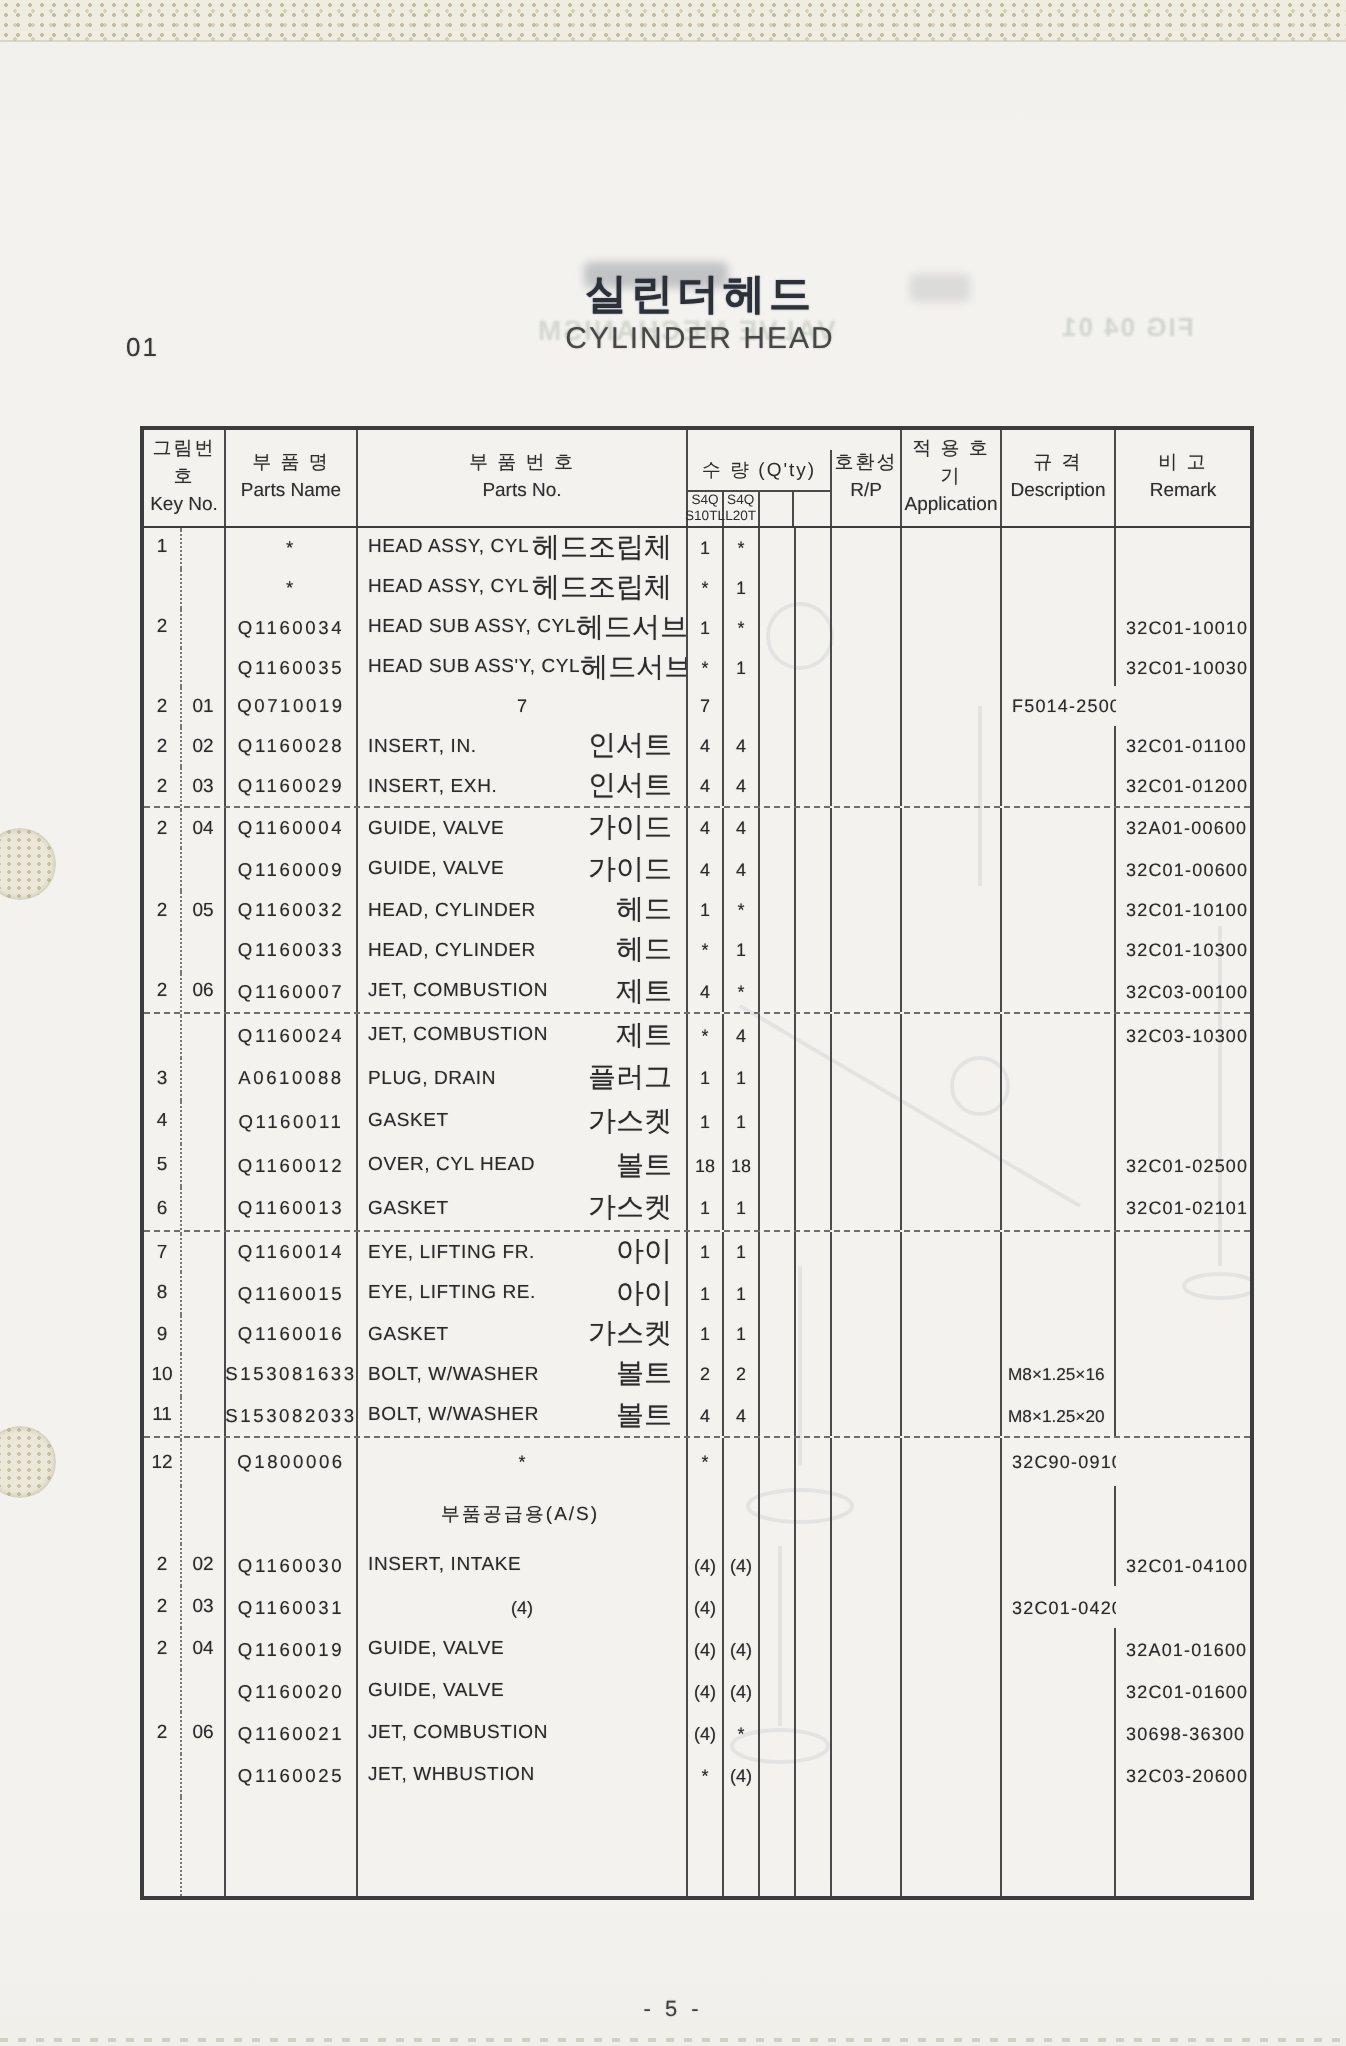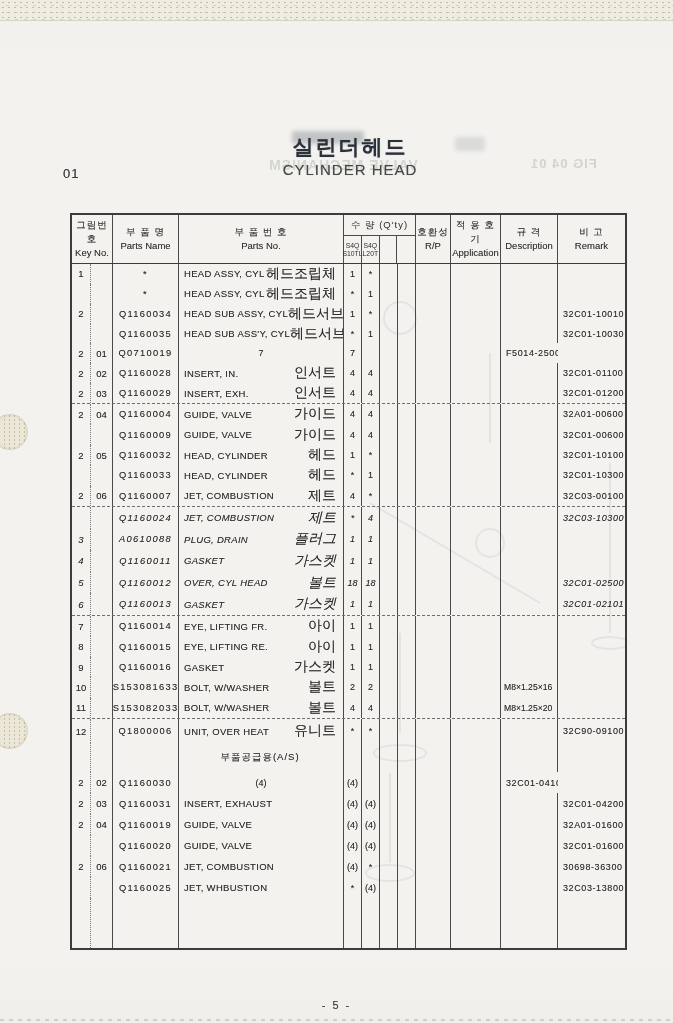--- a/index.html
+++ b/index.html
@@ -154,21 +154,21 @@
         <span class="en">Key No.</span>
       </div>
       <div class="th">
         <span class="kr">부      품      명</span>
         <span class="en">Parts  Name</span>
       </div>
       <div class="th">
         <span class="kr">부 품 번 호</span>
         <span class="en">Parts  No.</span>
       </div>
-      <div class="th-qty" style="grid-column:5/9;">
+      <div class="th-qty" style="grid-column:5/9;margin-top:10px;">
         <div class="qtop">수  량  (Q'ty)</div>
         <div class="qsub">
           <div class="qcell">
             <span>S4Q</span>
             <span>S10TL</span>
           </div>
           <div class="qcell">
             <span>S4Q</span>
             <span>L20T</span>
           </div>
@@ -391,21 +391,21 @@
             <div class="cell c-q">4</div>
             <div class="cell c-q">*</div>
             <div class="cell c-q"></div>
             <div class="cell c-q"></div>
             <div class="cell c-rp"></div>
             <div class="cell c-app"></div>
             <div class="cell c-desc"></div>
             <div class="cell c-rem">32C03-00100</div>
           </div>
         </div>
-        <div class="tgroup sep" style="height: 108px; font-style: italic;">
+        <div class="tgroup sep" style="height: 108px;">
           <div class="trow grid">
             <div class="cell c-key1"></div>
             <div class="cell c-key2"></div>
             <div class="cell c-pno">Q1160024</div>
             <div class="cell c-name">
               <span class="nm-en">JET,  COMBUSTION</span>
               <span class="nm-kr">제트</span>
             </div>
             <div class="cell c-q">*</div>
             <div class="cell c-q">4</div>
@@ -570,24 +570,20 @@
             <div class="cell c-app"></div>
             <div class="cell c-desc">M8×1.25×20</div>
             <div class="cell c-rem"></div>
           </div>
         </div>
         <div class="tgroup sep" style="flex: 1 1 0%;">
           <div class="trow grid fixed" style="height: 24px;">
             <div class="cell c-key1">12</div>
             <div class="cell c-key2"></div>
             <div class="cell c-pno">Q1800006</div>
-            <div class="cell c-name">
-              <span class="nm-en">UNIT,  OVER HEAT</span>
-              <span class="nm-kr">유니트</span>
-            </div>
             <div class="cell c-q">*</div>
             <div class="cell c-q">*</div>
             <div class="cell c-q"></div>
             <div class="cell c-q"></div>
             <div class="cell c-rp"></div>
             <div class="cell c-app"></div>
             <div class="cell c-desc"></div>
             <div class="cell c-rem">32C90-09100</div>
           </div>
           <div class="trow grid fixed" style="height: 29px;">
@@ -603,37 +599,37 @@
             <div class="cell c-q"></div>
             <div class="cell c-rp"></div>
             <div class="cell c-app"></div>
             <div class="cell c-desc"></div>
             <div class="cell c-rem"></div>
           </div>
           <div class="trow grid fixed" style="height: 21px;">
             <div class="cell c-key1">2</div>
             <div class="cell c-key2">02</div>
             <div class="cell c-pno">Q1160030</div>
+            <div class="cell c-name">
+              <span class="nm-en">INSERT, INTAKE</span>
+              <span class="nm-kr"></span>
+            </div>
             <div class="cell c-q">(4)</div>
             <div class="cell c-q">(4)</div>
             <div class="cell c-q"></div>
             <div class="cell c-q"></div>
             <div class="cell c-rp"></div>
             <div class="cell c-app"></div>
             <div class="cell c-desc"></div>
             <div class="cell c-rem">32C01-04100</div>
           </div>
           <div class="trow grid fixed" style="height: 21px;">
             <div class="cell c-key1">2</div>
             <div class="cell c-key2">03</div>
             <div class="cell c-pno">Q1160031</div>
-            <div class="cell c-name">
-              <span class="nm-en">INSERT, EXHAUST</span>
-              <span class="nm-kr"></span>
-            </div>
             <div class="cell c-q">(4)</div>
             <div class="cell c-q">(4)</div>
             <div class="cell c-q"></div>
             <div class="cell c-q"></div>
             <div class="cell c-rp"></div>
             <div class="cell c-app"></div>
             <div class="cell c-desc"></div>
             <div class="cell c-rem">32C01-04200</div>
           </div>
           <div class="trow grid fixed" style="height: 21px;">
@@ -695,21 +691,21 @@
               <span class="nm-en">JET, WHBUSTION</span>
               <span class="nm-kr"></span>
             </div>
             <div class="cell c-q">*</div>
             <div class="cell c-q">(4)</div>
             <div class="cell c-q"></div>
             <div class="cell c-q"></div>
             <div class="cell c-rp"></div>
             <div class="cell c-app"></div>
             <div class="cell c-desc"></div>
-            <div class="cell c-rem">32C03-13800</div>
+            <div class="cell c-rem">32C03-20600</div>
           </div>
           <div class="trow grid" style="flex: 1 1 0%;">
             <div class="cell c-key1"></div>
             <div class="cell c-key2"></div>
             <div class="cell c-pno"></div>
             <div class="cell c-name"></div>
             <div class="cell c-q"></div>
             <div class="cell c-q"></div>
             <div class="cell c-q"></div>
             <div class="cell c-q"></div>

